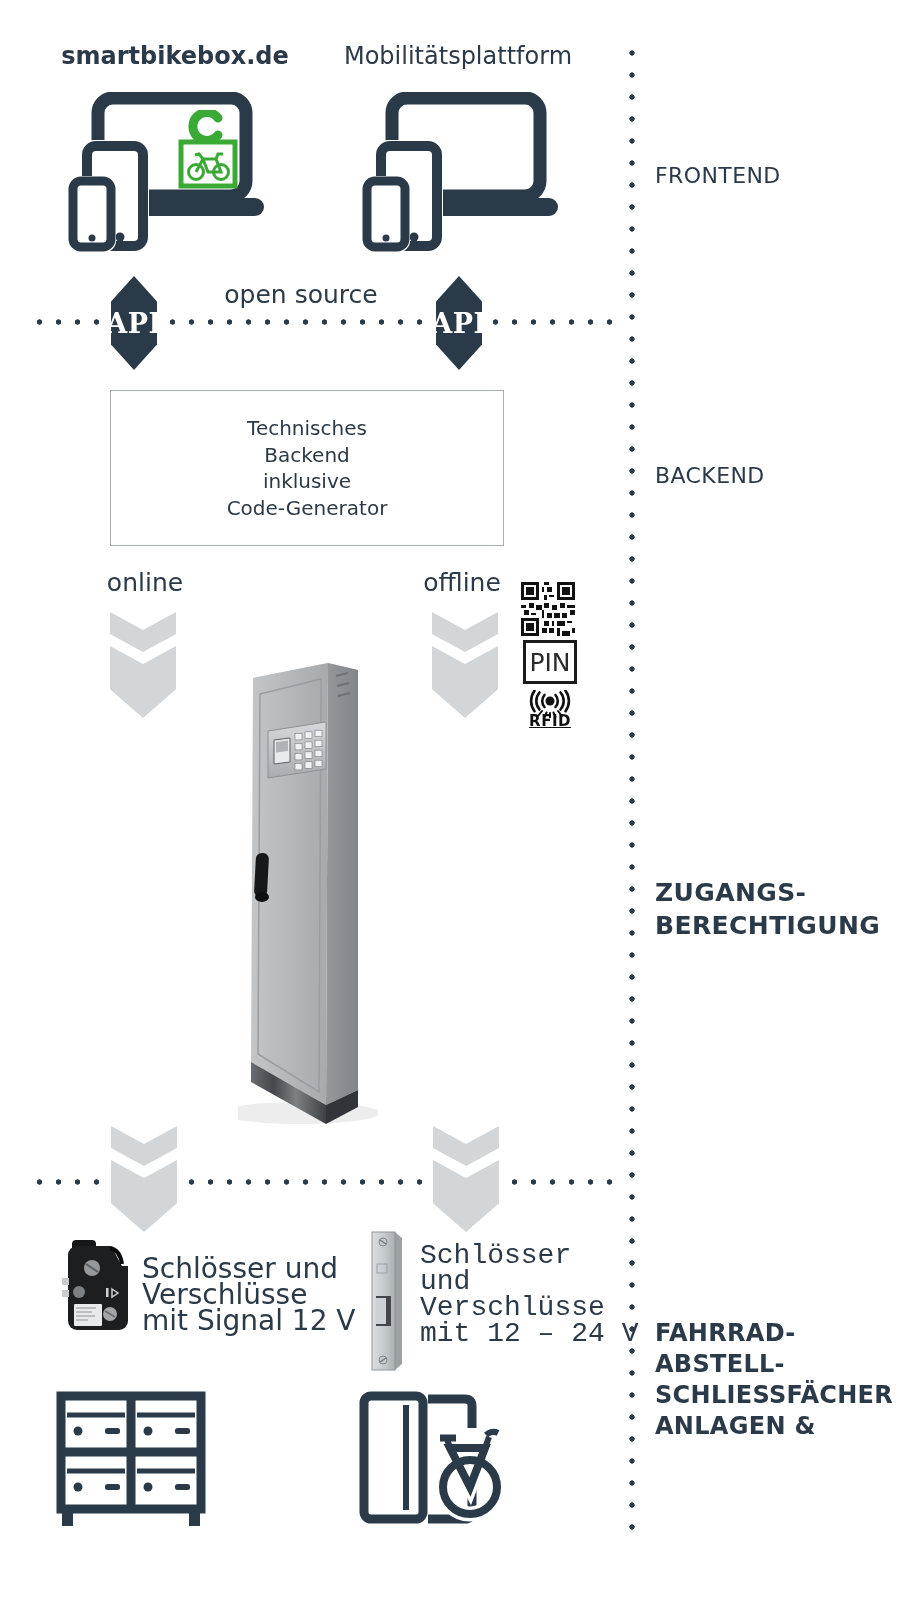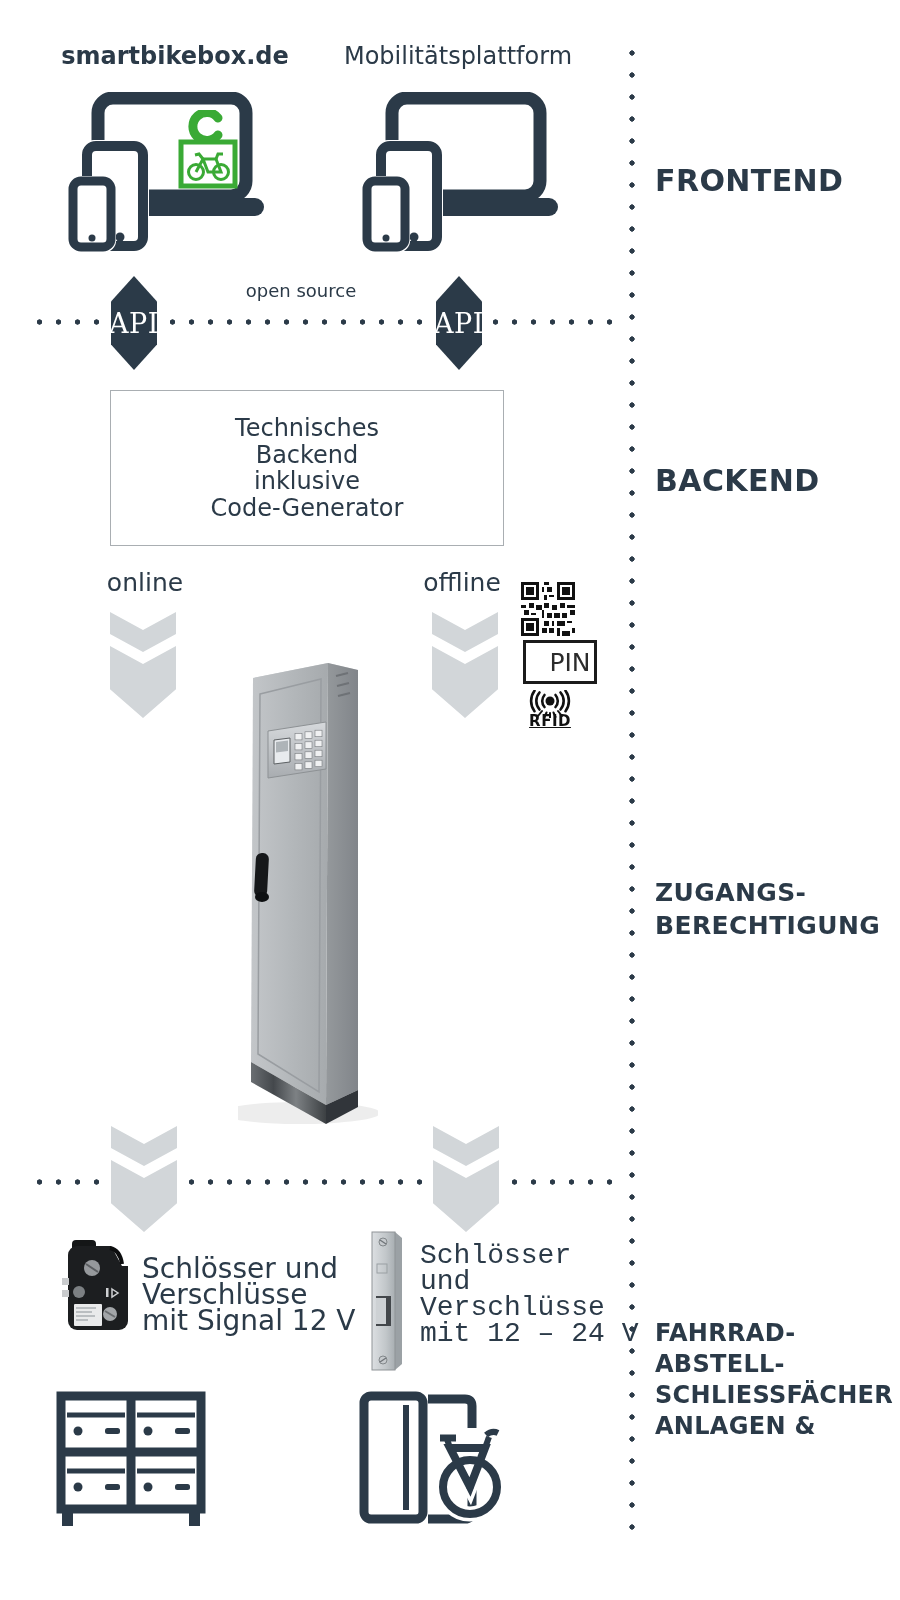--- a/index.html
+++ b/index.html
@@ -18,46 +18,46 @@
   }
   .vdots {
     width:6px; z-index:1;
     background-image:radial-gradient(circle, #2b3a48 2.4px, rgba(0,0,0,0) 2.9px);
     background-size:6px 22px; background-repeat:repeat-y; background-position:center top;
   }
   .hex {
     width:46px; height:94px; background:#2b3a48; z-index:3;
     clip-path:polygon(50% 0,100% 27%,100% 73%,50% 100%,0 73%,0 27%);
     display:flex; align-items:center; justify-content:center;
-    color:#fff; font-family:"DejaVu Serif", serif; font-weight:400;
+    color:#fff; font-family:"DejaVu Serif", serif; font-weight:700;
     font-size:27px; letter-spacing:.5px;
   }
-  .opensrc { font-size:18px; white-space:nowrap; }
+  .opensrc { font-size:25px; white-space:nowrap; }
   .bbox {
     width:392px; height:154px; border:1px solid #a9aeb2; background:#fff;
     display:flex; flex-direction:column; align-items:center; justify-content:center;
-    font-size:24px; line-height:26.5px; text-align:center;
+    font-size:20px; line-height:26.5px; text-align:center;
   }
   .onoff { font-size:25px; white-space:nowrap; }
   .chev { width:66px; height:106px; z-index:2; }
   .chev .c1 {
     position:absolute; top:0; left:0; width:100%; height:40px; background:#d2d6d9;
     clip-path:polygon(0 0,50% 45%,100% 0,100% 55%,50% 100%,0 55%);
   }
   .chev .c2 {
     position:absolute; top:34px; left:0; width:100%; height:72px; background:#d2d6d9;
     clip-path:polygon(0 0,50% 25%,100% 0,100% 60%,50% 100%,0 60%);
   }
   .pinbox {
     width:48px; height:38px; border:3px solid #1b1b1b; background:#fff;
     display:flex; align-items:center; justify-content:center;
     font-size:25px; color:#2b2b2b;
   }
   .rfidlbl { font-size:15px; font-weight:700; color:#111; letter-spacing:.5px; white-space:nowrap; }
-  .sidelabel { font-size:30px; font-weight:700; letter-spacing:.4px; white-space:nowrap; }
+  .sidelabel { font-size:22px; font-weight:400; letter-spacing:.4px; white-space:nowrap; }
   .sideblock { font-size:25px; font-weight:700; letter-spacing:.4px; line-height:33px; white-space:nowrap; }
   .sideblock4 { font-size:24px; font-weight:700; letter-spacing:.3px; line-height:31px; white-space:nowrap; }
   .locktext { font-size:28px; line-height:26px; white-space:nowrap; }
 </style>
 </head>
 <body>
 
 <div class="canvas">
 
   <div class="abs cx title bold" style="left:175px; top:42px;">smartbikebox.de</div>
@@ -160,21 +160,21 @@
       <rect x="14" y="15" width="3" height="2"></rect>
         <rect x="18" y="15" width="2" height="1"></rect>
       <rect x="8" y="18" width="2" height="2"></rect>
         <rect x="11" y="18" width="2" height="2"></rect>
       <rect x="14" y="18" width="1" height="3"></rect>
         <rect x="16" y="19" width="3" height="2"></rect>
         <rect x="20" y="18" width="1" height="2"></rect>
     </g>
   </svg>
 
-  <div class="abs pinbox" style="left:523px; top:640px;padding-left:20px;">
+  <div class="abs pinbox" style="left:523px; top:640px;">
     <span>PIN</span>
   </div>
 
   <svg class="abs" style="left:526px; top:690px;" width="48" height="28" viewBox="0 0 48 28">
     <circle cx="24" cy="11" r="4.5" fill="#111"></circle>
     <g stroke="#111" stroke-width="2.6" fill="none" stroke-linecap="round">
       <path d="M18.5,5 A9,9 0 0,0 18.5,17"></path>
       <path d="M13.5,2.5 A13,13 0 0,0 13.5,19.5"></path>
       <path d="M8.5,0.8 A17,17 0 0,0 8.5,21.2"></path>
       <path d="M29.5,5 A9,9 0 0,1 29.5,17"></path>

